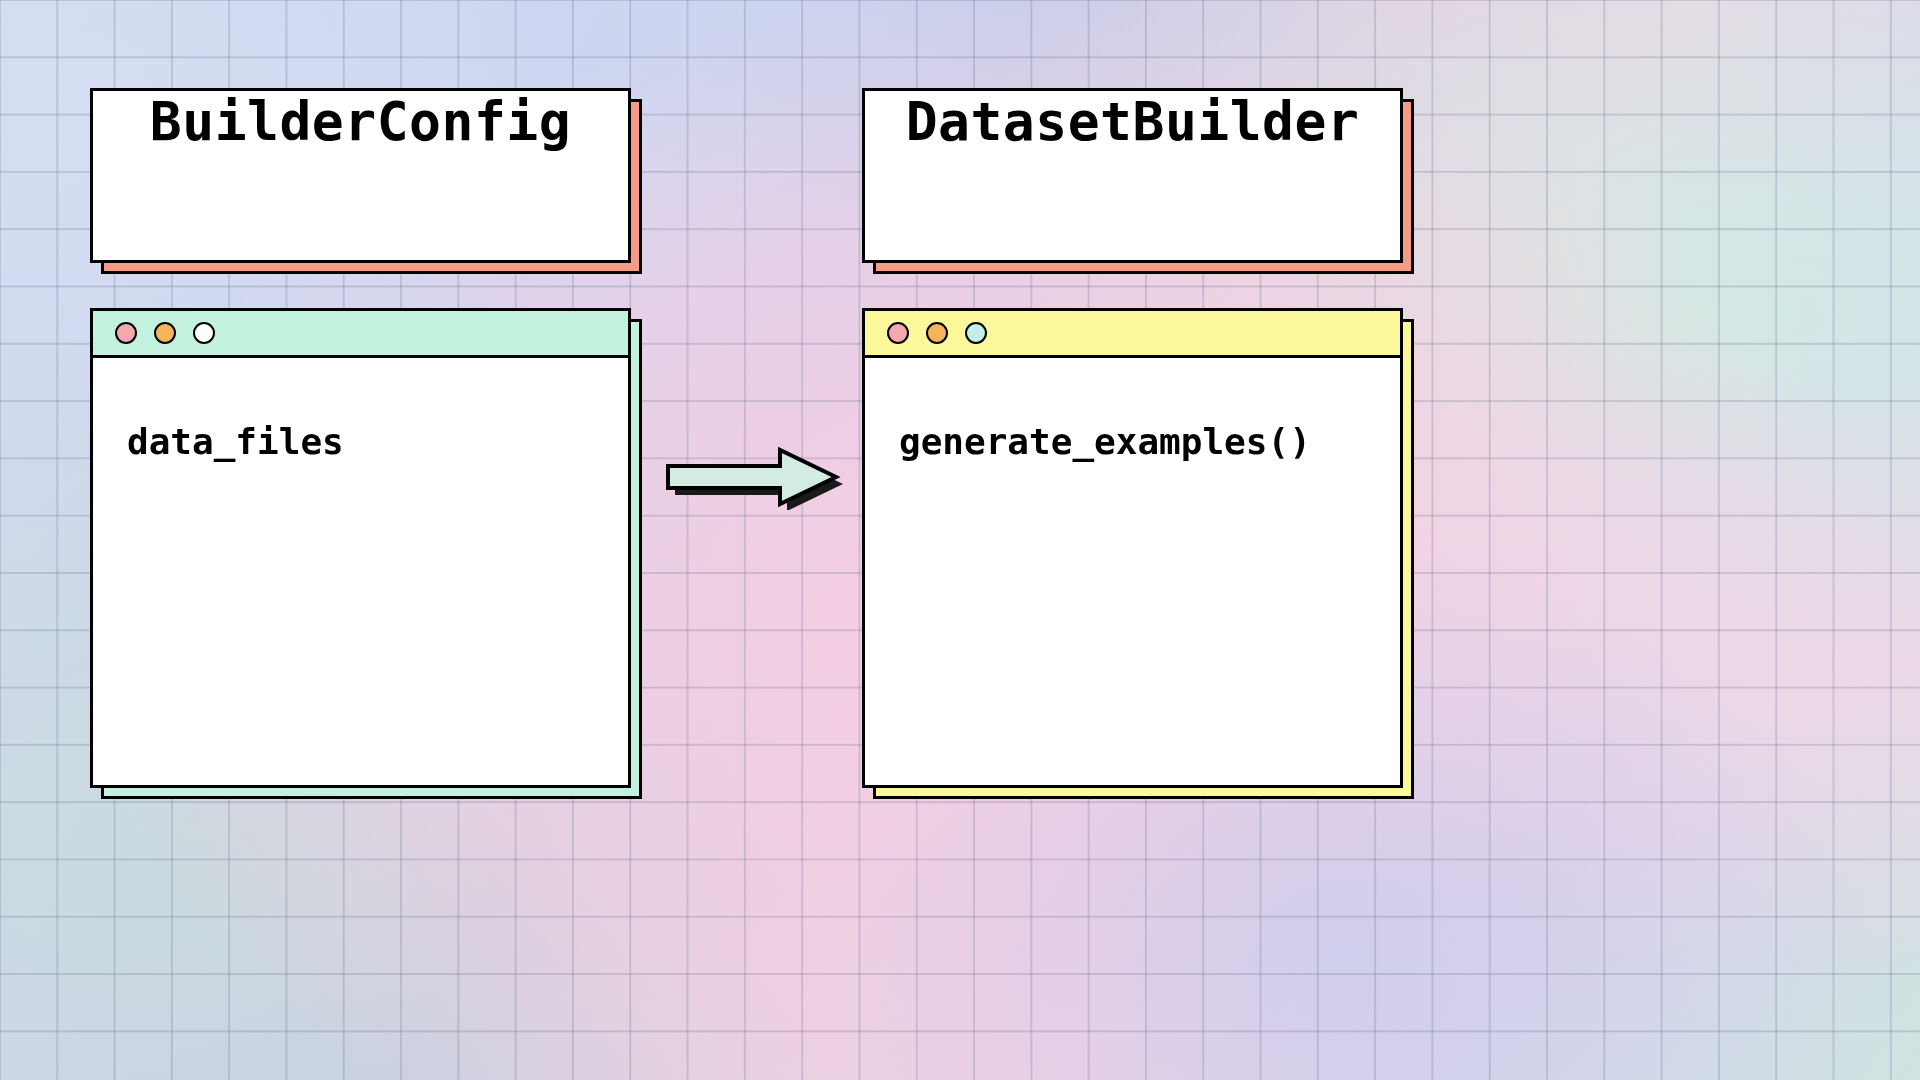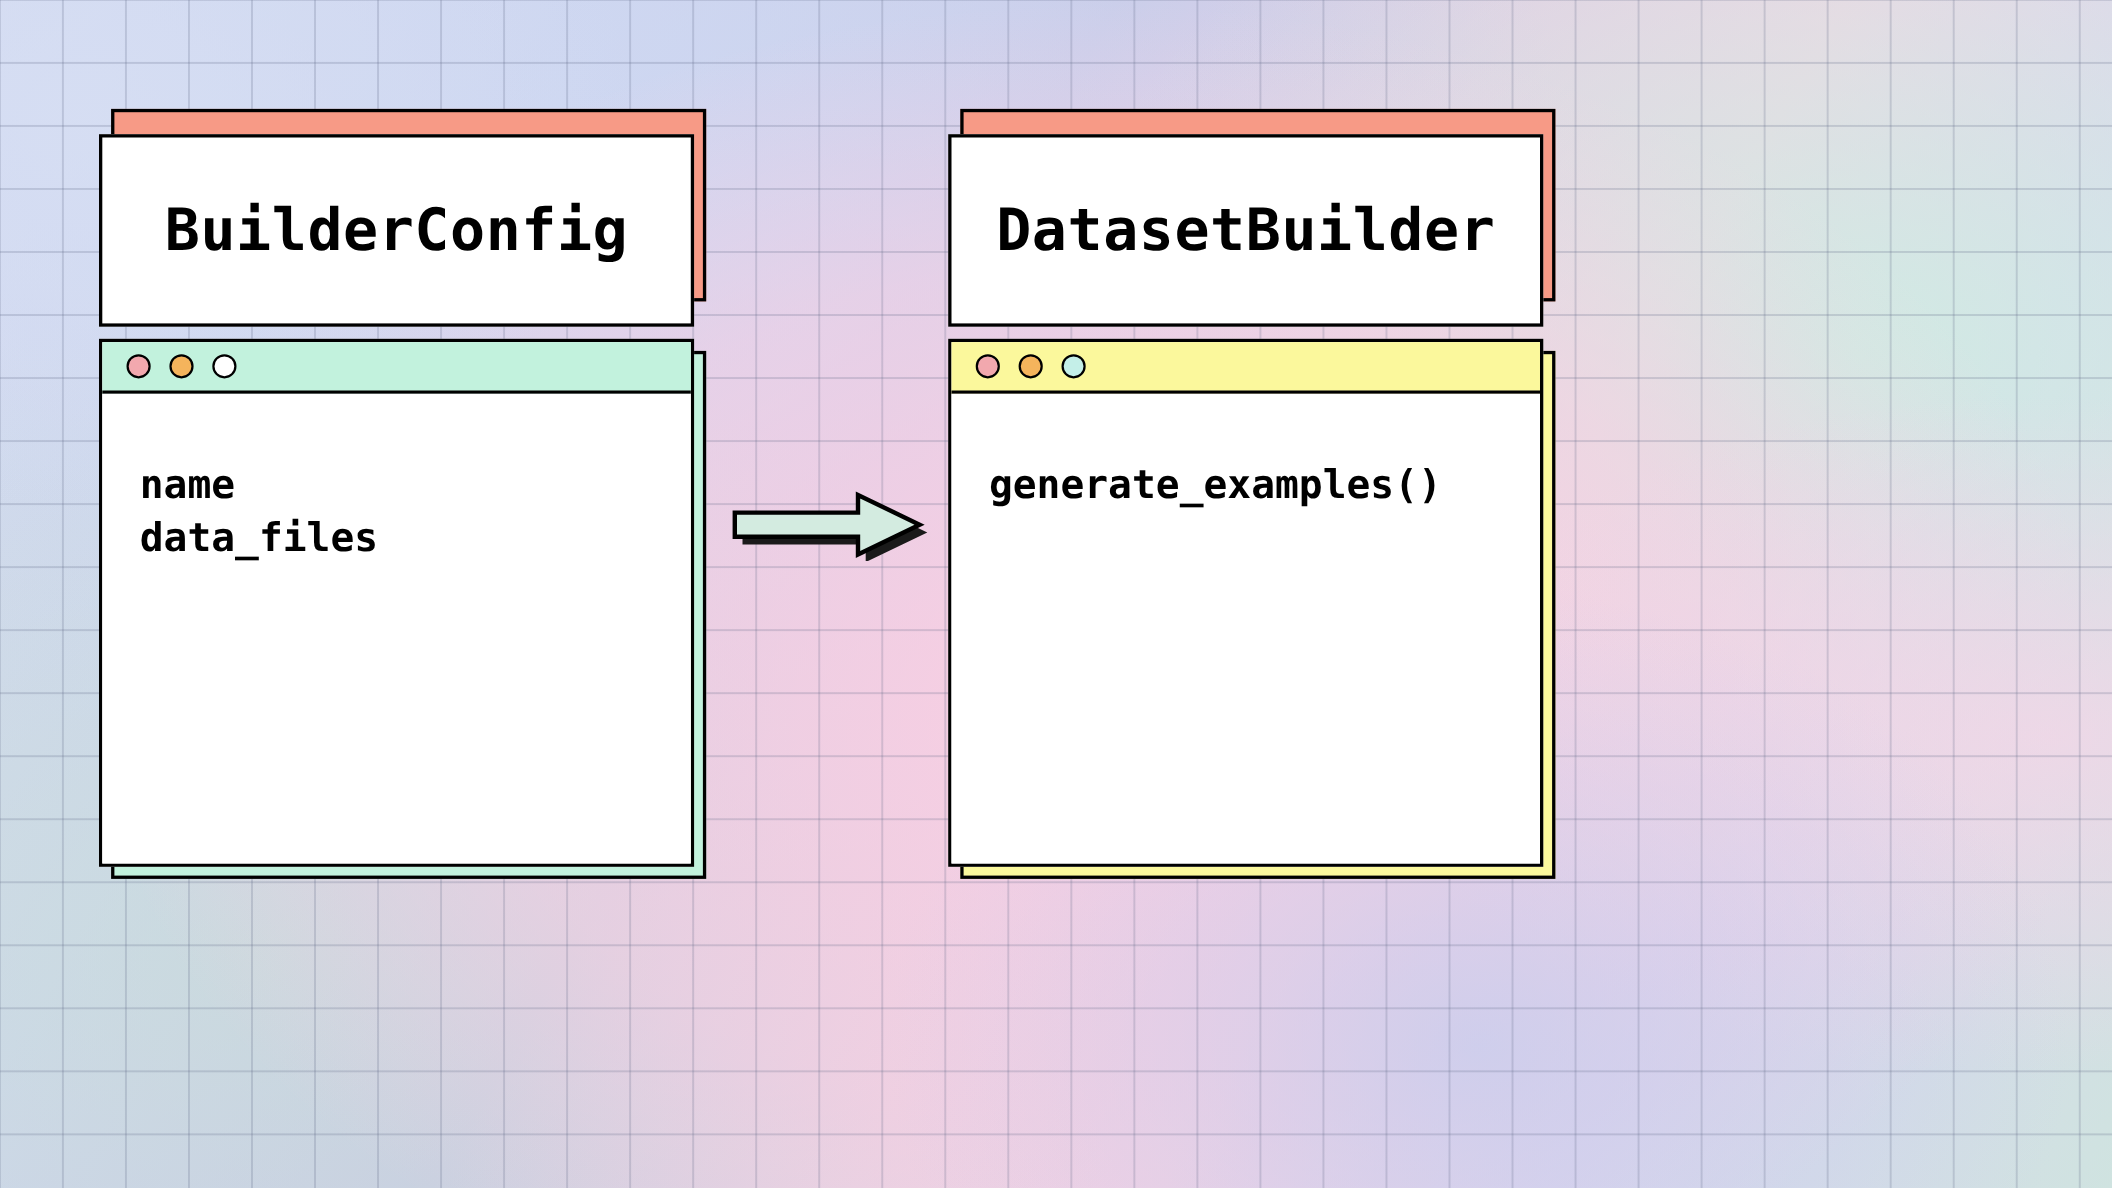--- a/index.html
+++ b/index.html
@@ -80,23 +80,21 @@
 
   .title-card .face {
     position: absolute;
     left: 0;
     top: 0;
     width: 541px;
     height: 175px;
     background: #ffffff;
     border: 3px solid #000;
     display: flex;
-    align-items: center;
     justify-content: center;
-    margin-top: 34px;
   }
 
   .title-text {
     font-family: "DejaVu Sans Mono", monospace;
     font-weight: bold;
     font-size: 53px;
     letter-spacing: 0.5px;
     color: #000;
     white-space: nowrap;
   }
@@ -196,21 +194,20 @@
 
     <div class="window-card">
       <div class="shadow" style="background-color: rgb(194, 242, 221);"></div>
       <div class="face">
         <div class="titlebar" style="background-color: rgb(194, 242, 221);">
           <span class="dot" style="background-color: rgb(242, 168, 174);"></span>
           <span class="dot" style="background-color: rgb(245, 180, 92);"></span>
           <span class="dot" style="background-color: rgb(255, 255, 255);"></span>
         </div>
         <div class="window-body">
-          <div class="code-line">name</div>
           <div class="code-line">data_files</div>
         </div>
       </div>
     </div>
 
   </div>
 
   <div class="arrow-wrap">
     <svg width="190" height="70" viewBox="0 0 190 70" xmlns="http://www.w3.org/2000/svg">
       <g>

